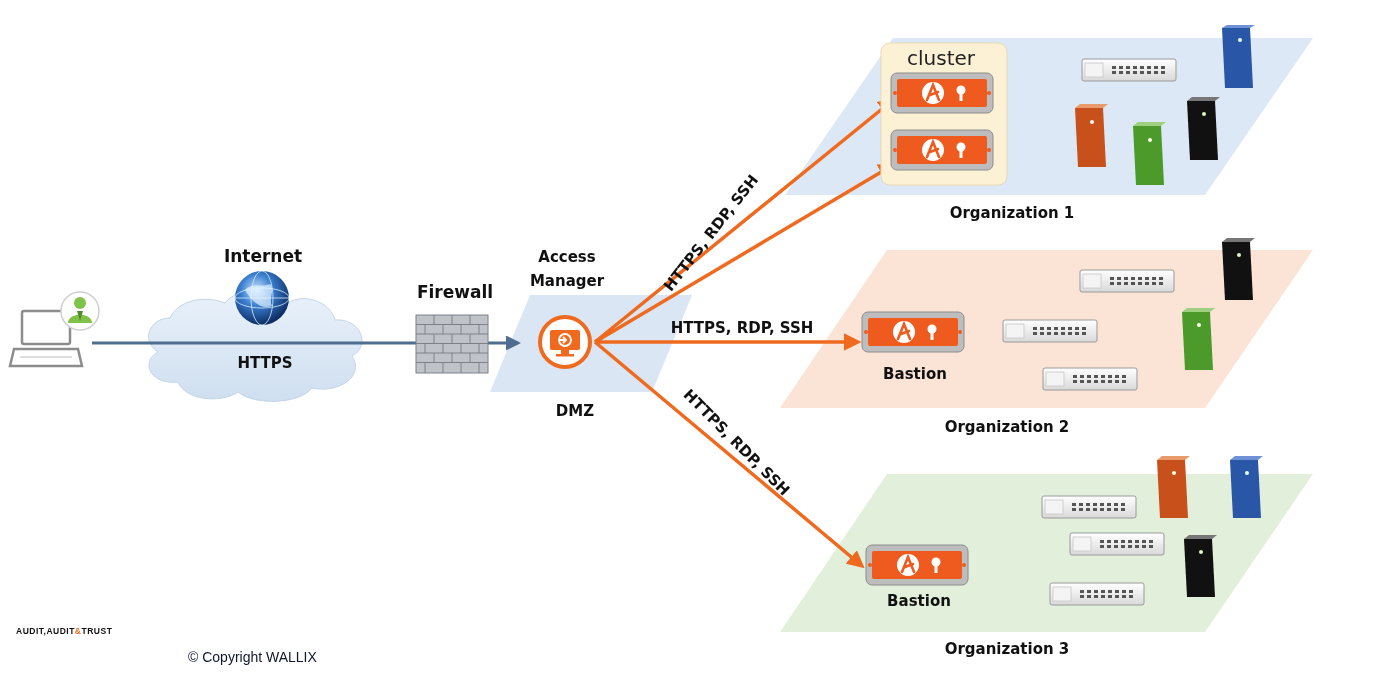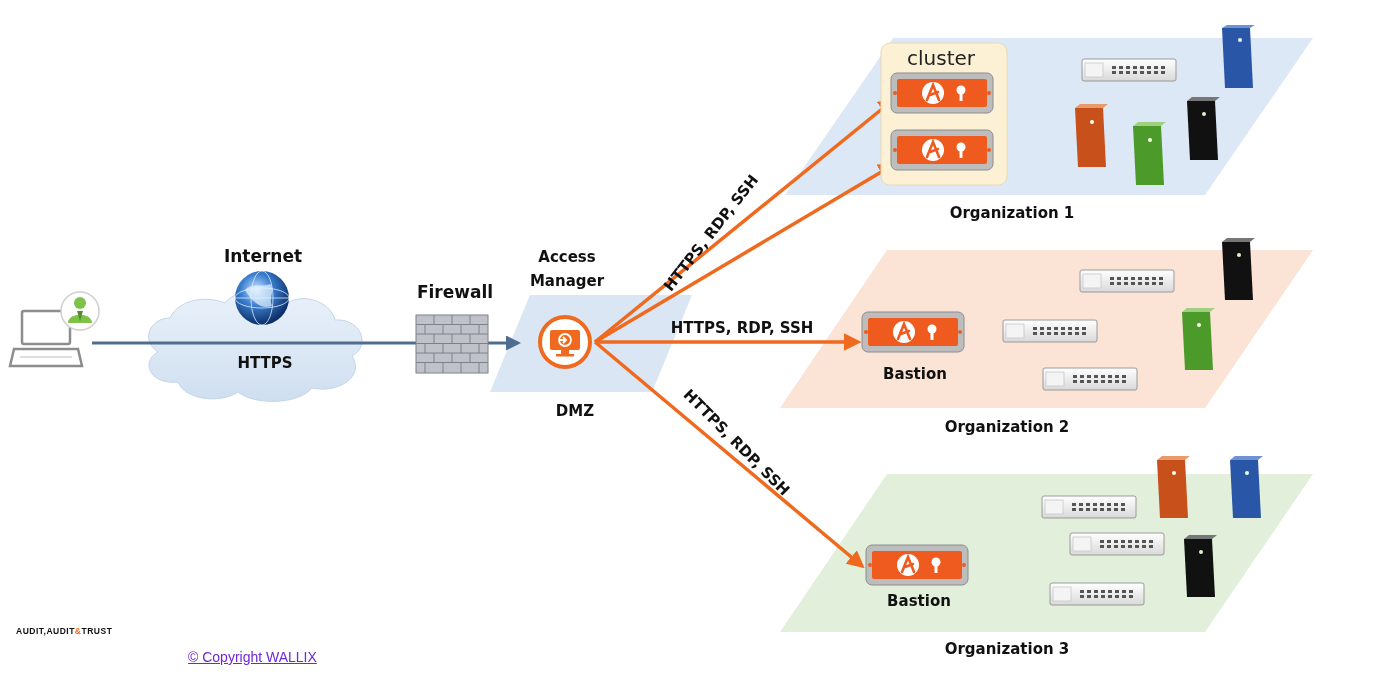--- a/index.html
+++ b/index.html
@@ -1,22 +1,22 @@
 <!DOCTYPE html>
 <html><head>
 <meta charset="utf-8">
 <style>
   html, body { margin: 0; padding: 0; background: #ffffff; }
   body { width: 1380px; height: 690px; position: relative; overflow: hidden;
          font-family: "Liberation Sans", "DejaVu Sans", sans-serif; }
   #diagram { position: absolute; left: 0; top: 0; }
   .lbl { font-family: "DejaVu Sans", "Liberation Sans", sans-serif; font-weight: bold; fill: #111; }
   .cluster-lbl { font-family: "DejaVu Sans", sans-serif; fill: #222; }
-  .copyright { position: absolute; left: 188px; top: 649px; font-size: 14px; color: #6d28d9;
-               font-family: "Liberation Sans", sans-serif; text-decoration: underline; }
+  .copyright { position: absolute; left: 188px; top: 649px; font-size: 14px; color: #0f172a;
+               font-family: "Liberation Sans", sans-serif; }
   .logo { position: absolute; left: 16px; top: 628px; }
   .logo-word { font-family: "Liberation Sans", sans-serif; font-size: 40px; font-weight: bold;
                letter-spacing: 1px; color: #111; line-height: 40px; }
   .logo-word .a { color: #ef6a1e; }
   .logo-tag { font-family: "Liberation Sans", sans-serif; font-size: 8.5px; font-weight: bold; letter-spacing: 0.5px; color: #111; margin-top: -2px; }
   .logo-tag .amp { color: #ef6a1e; }
 </style>
 </head>
 <body>
 

